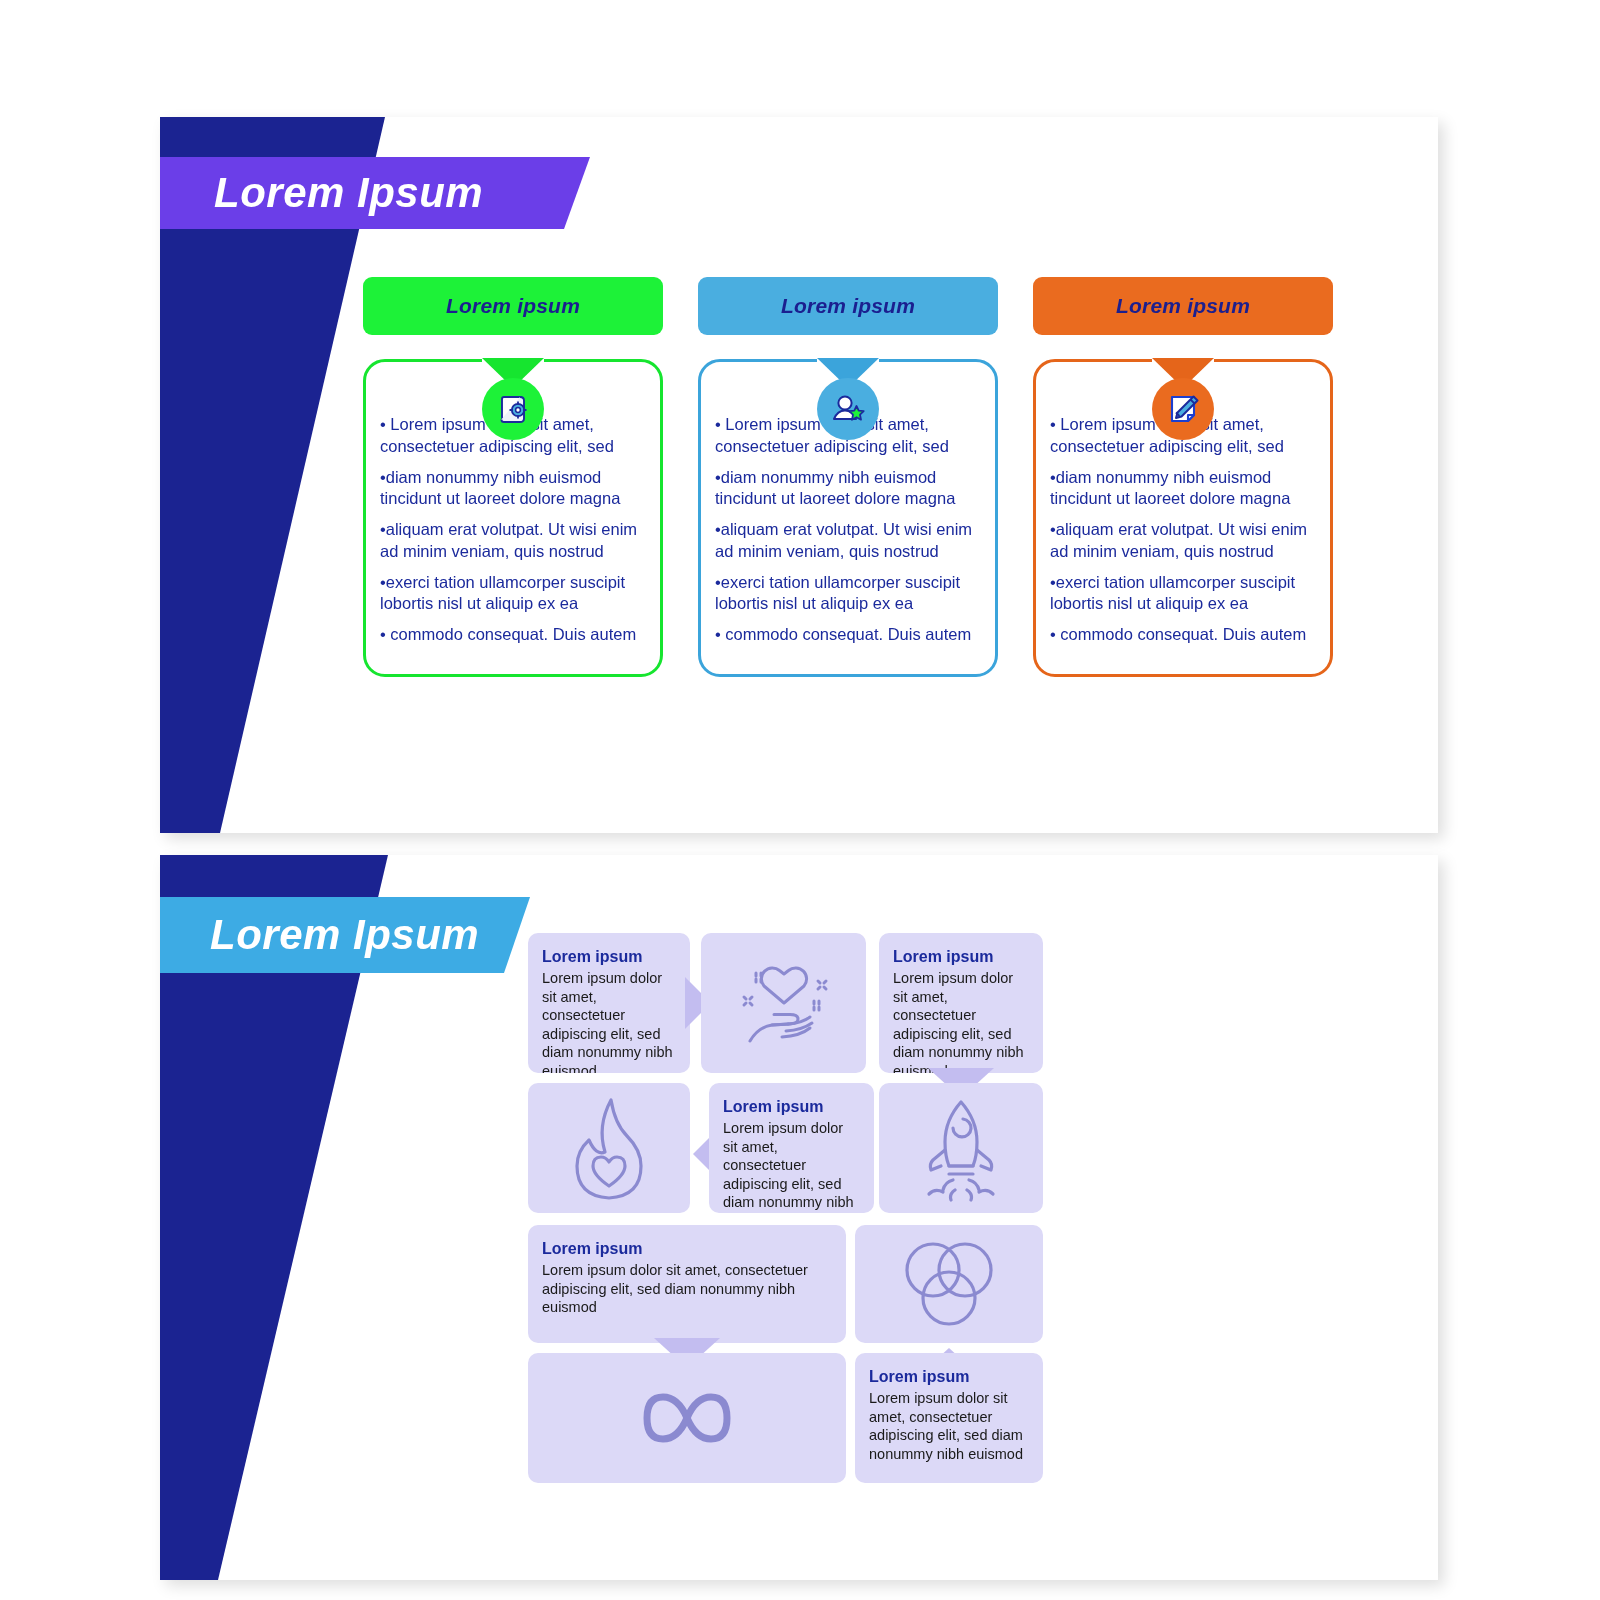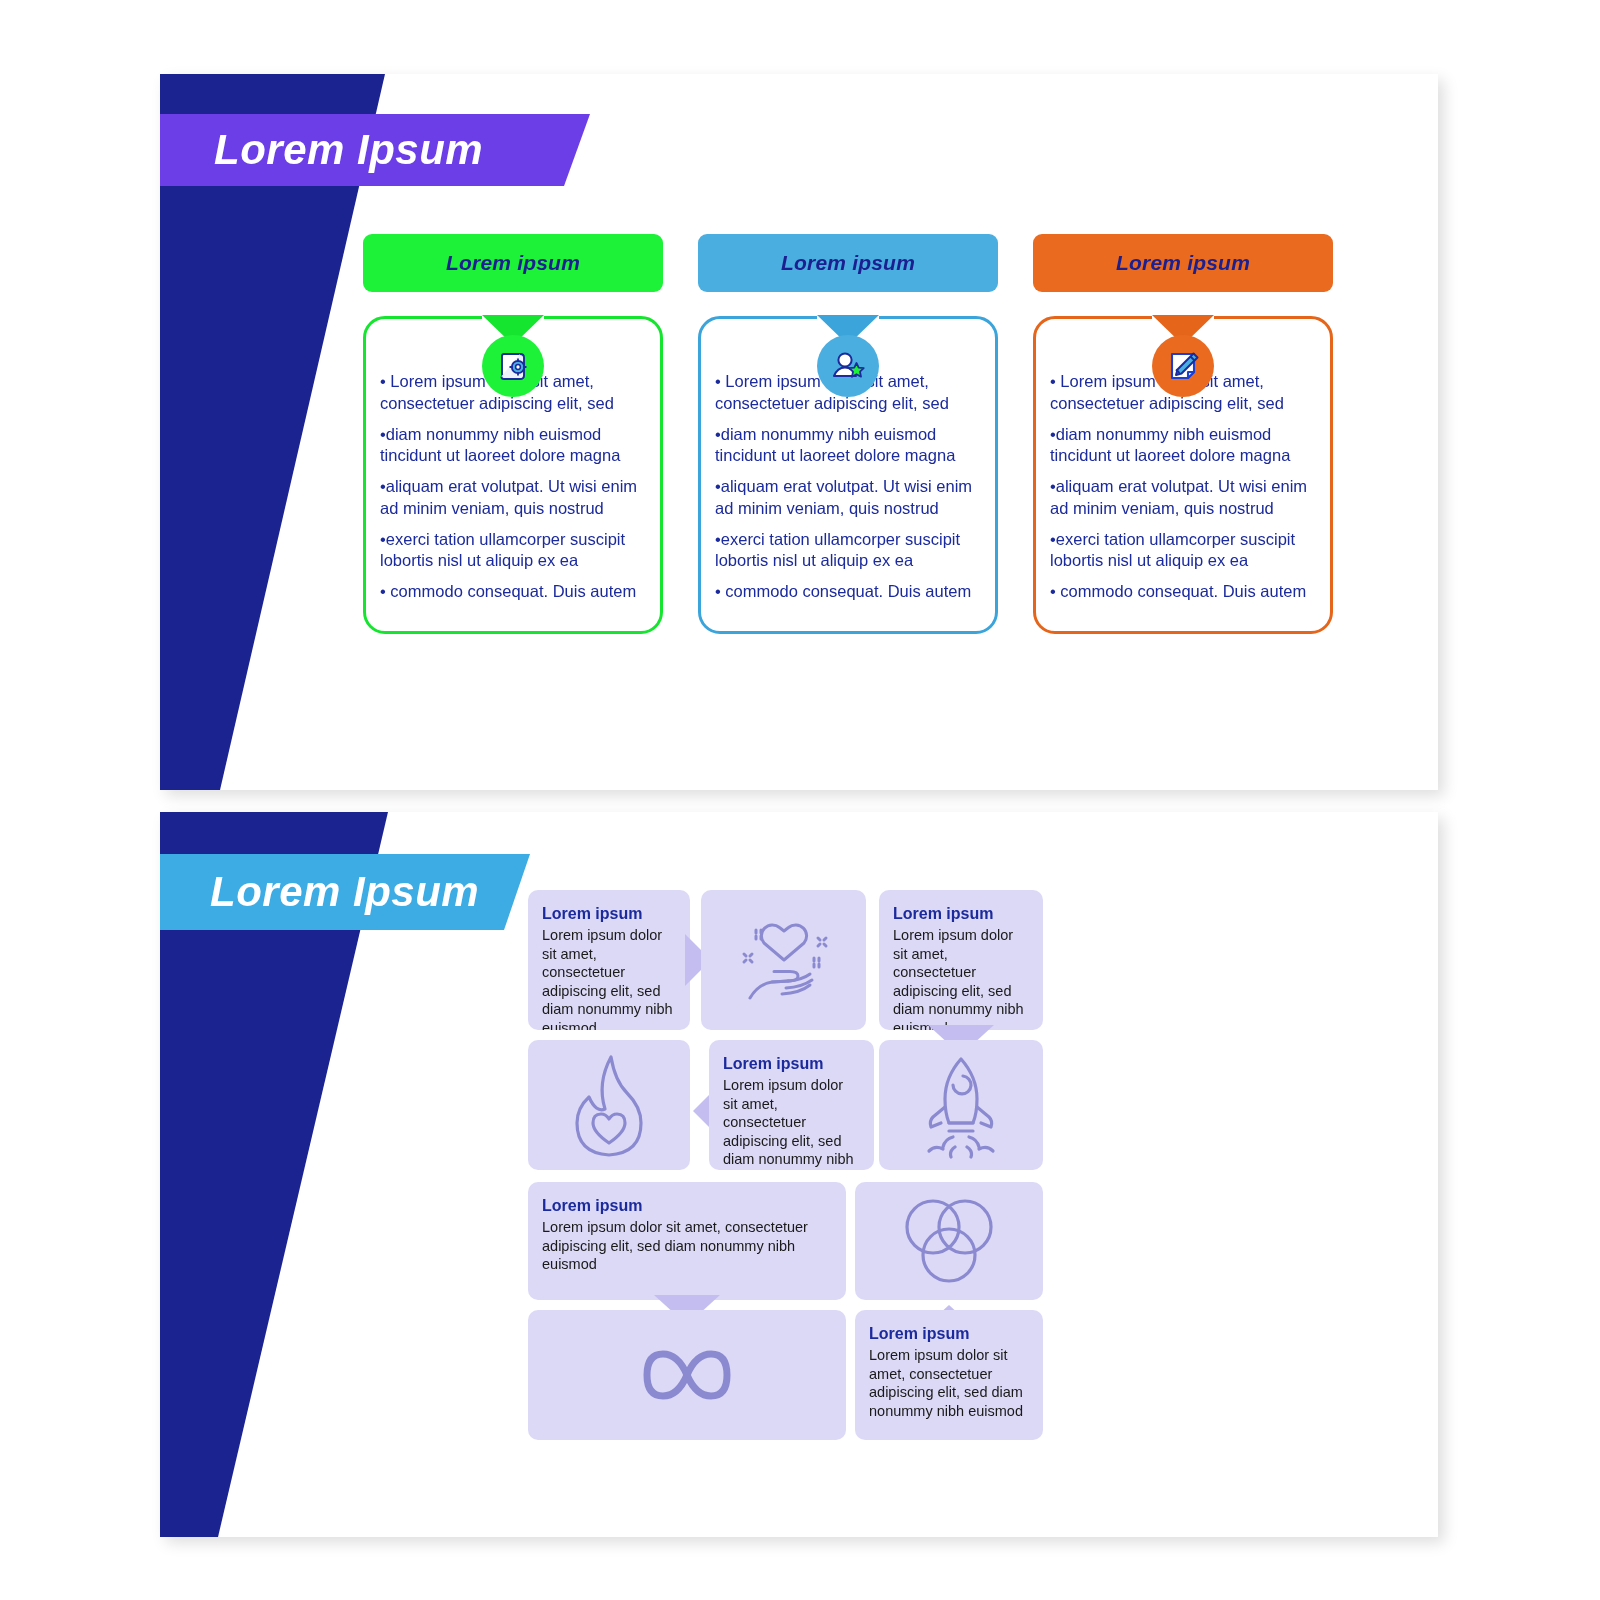--- a/index.html
+++ b/index.html
@@ -2,21 +2,21 @@
 <html><head>
 <meta charset="utf-8">
 <style>
   html,body{margin:0;padding:0;}
   body{
     width:1600px;height:1600px;
     background:#ffffff;
     font-family:"Liberation Sans", sans-serif;
     overflow:hidden;
   }
-  .stage{position:relative;width:1600px;height:1432px;}
+  .stage{position:relative;width:1600px;height:1432px;margin-top:43px;}
 
   
   .panel{
     position:absolute;
     background:#ffffff;
     box-shadow:6px 6px 14px rgba(0,0,0,0.13);
     overflow:hidden;
   }
   #panel-one{left:160px;top:74px;width:1278px;height:716px;}
   #panel-two{left:160px;top:812px;width:1278px;height:725px;}

